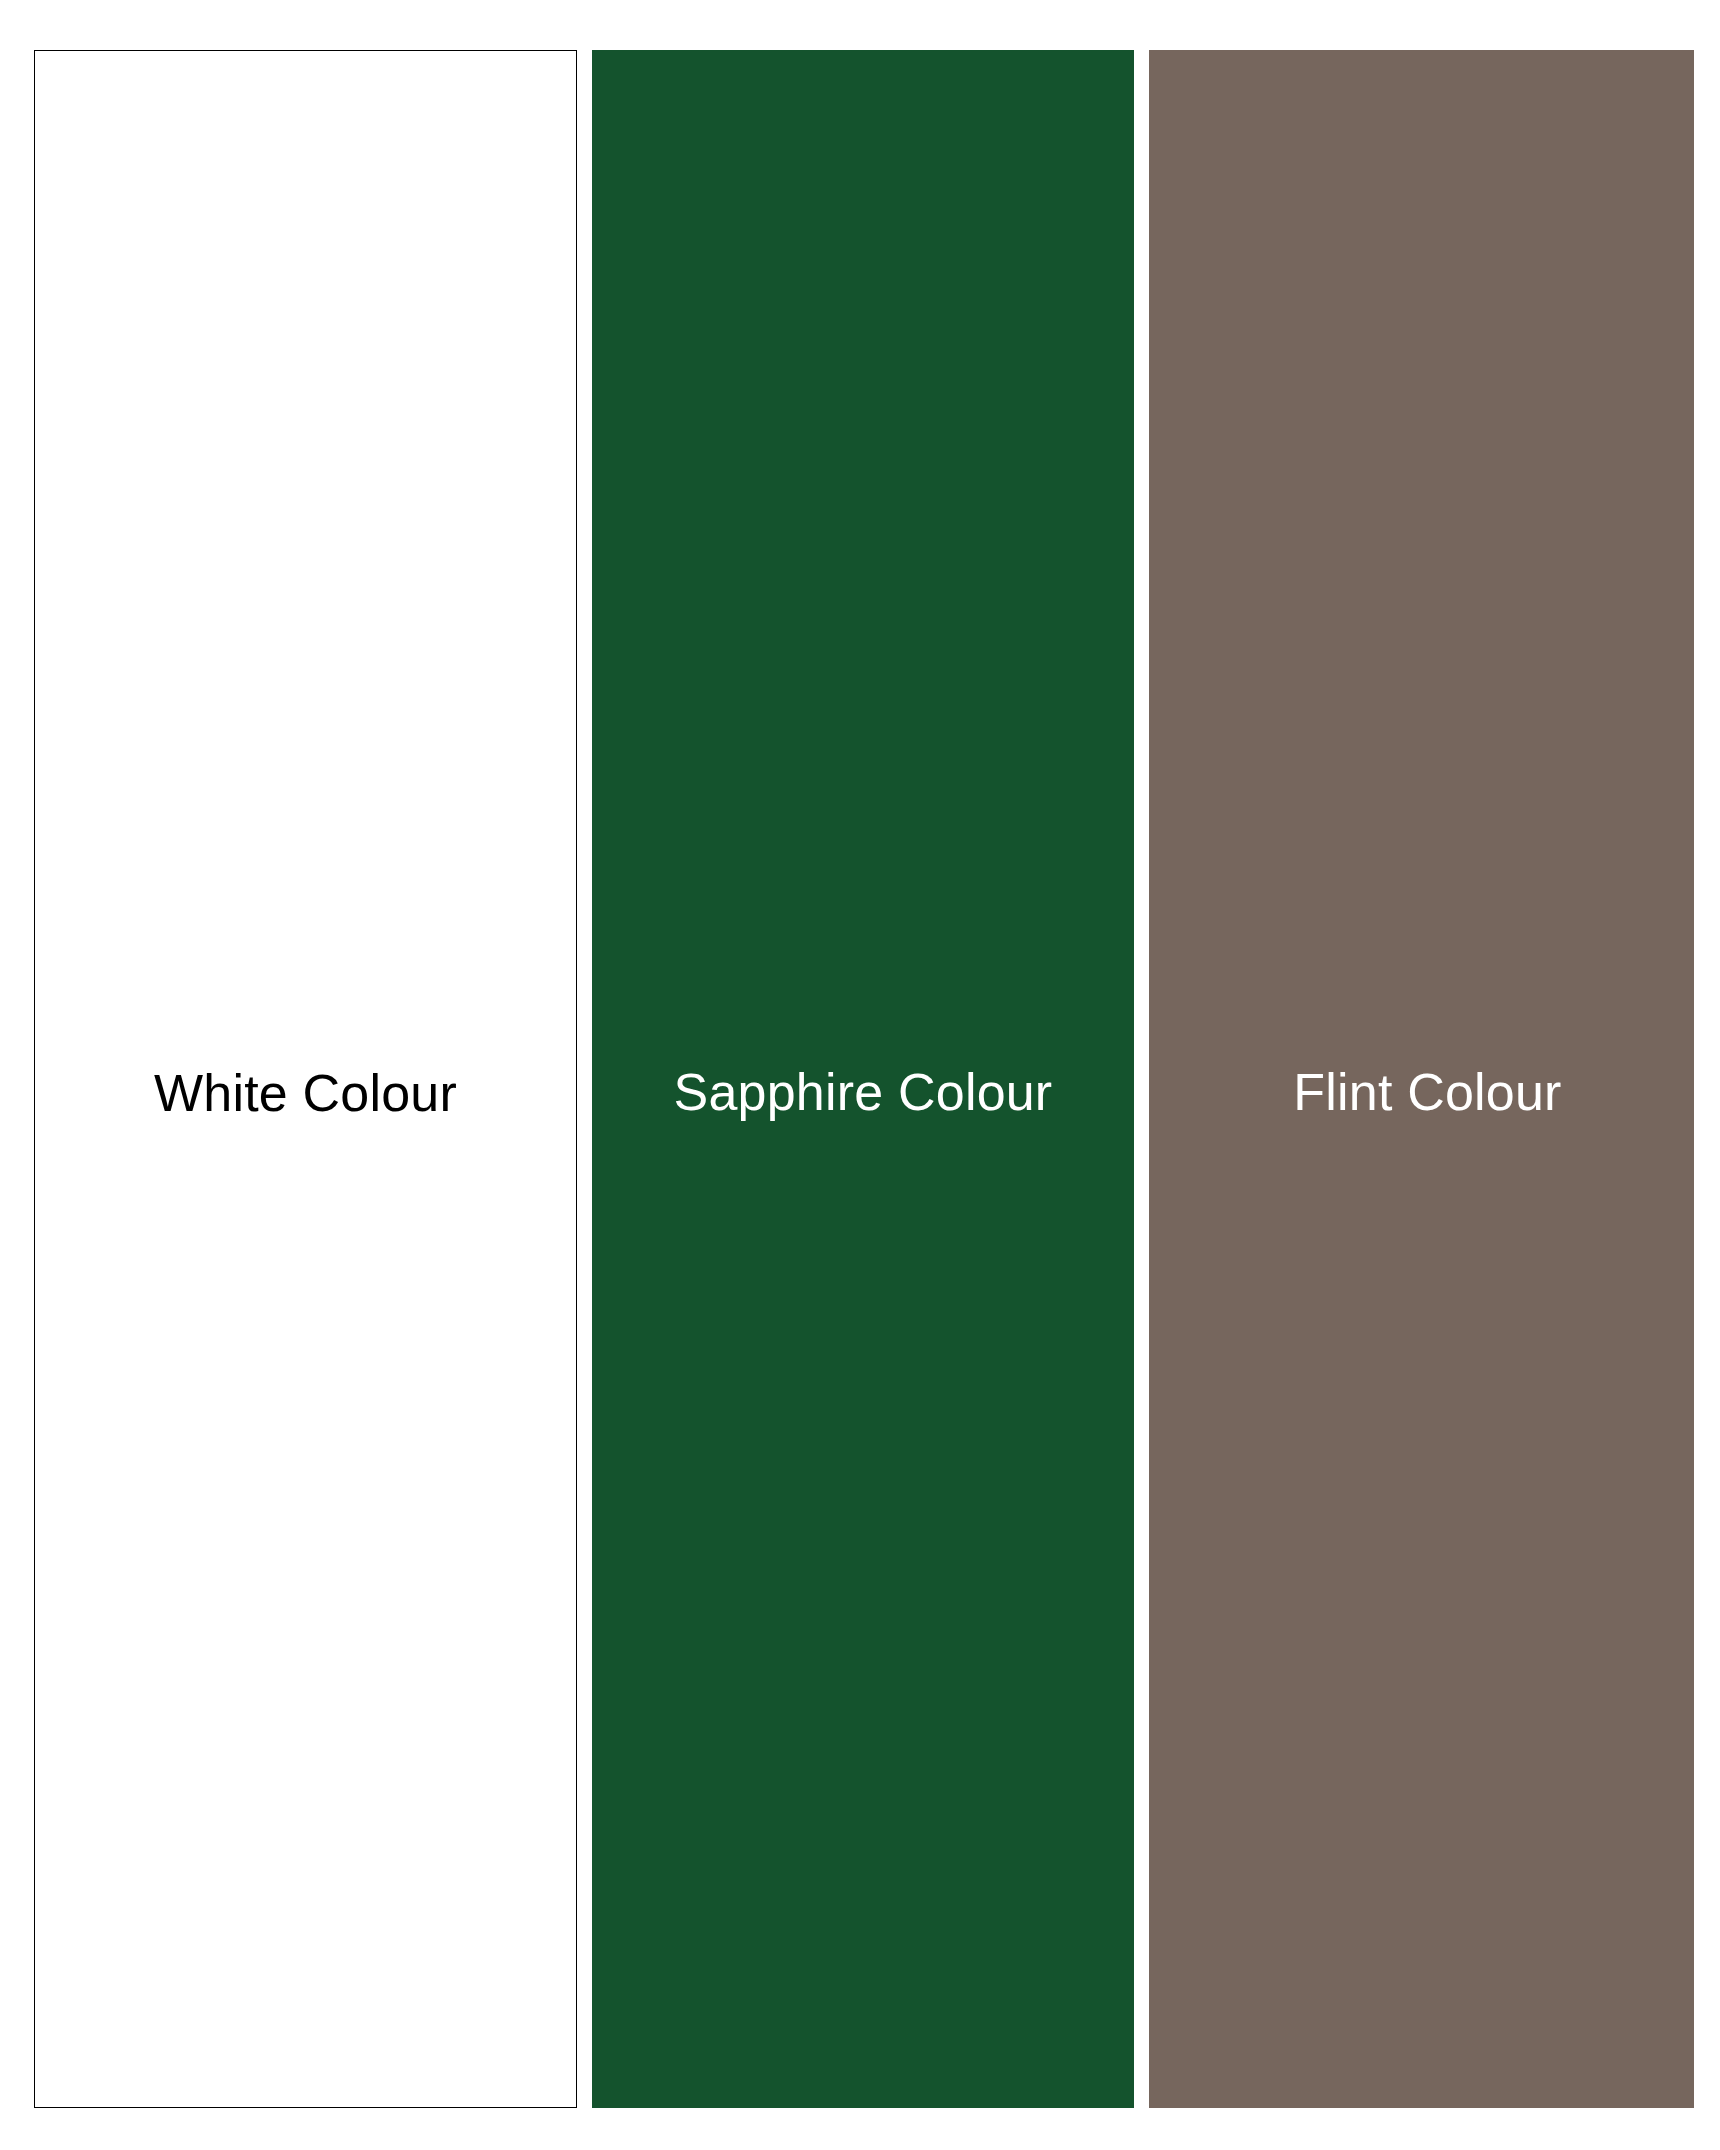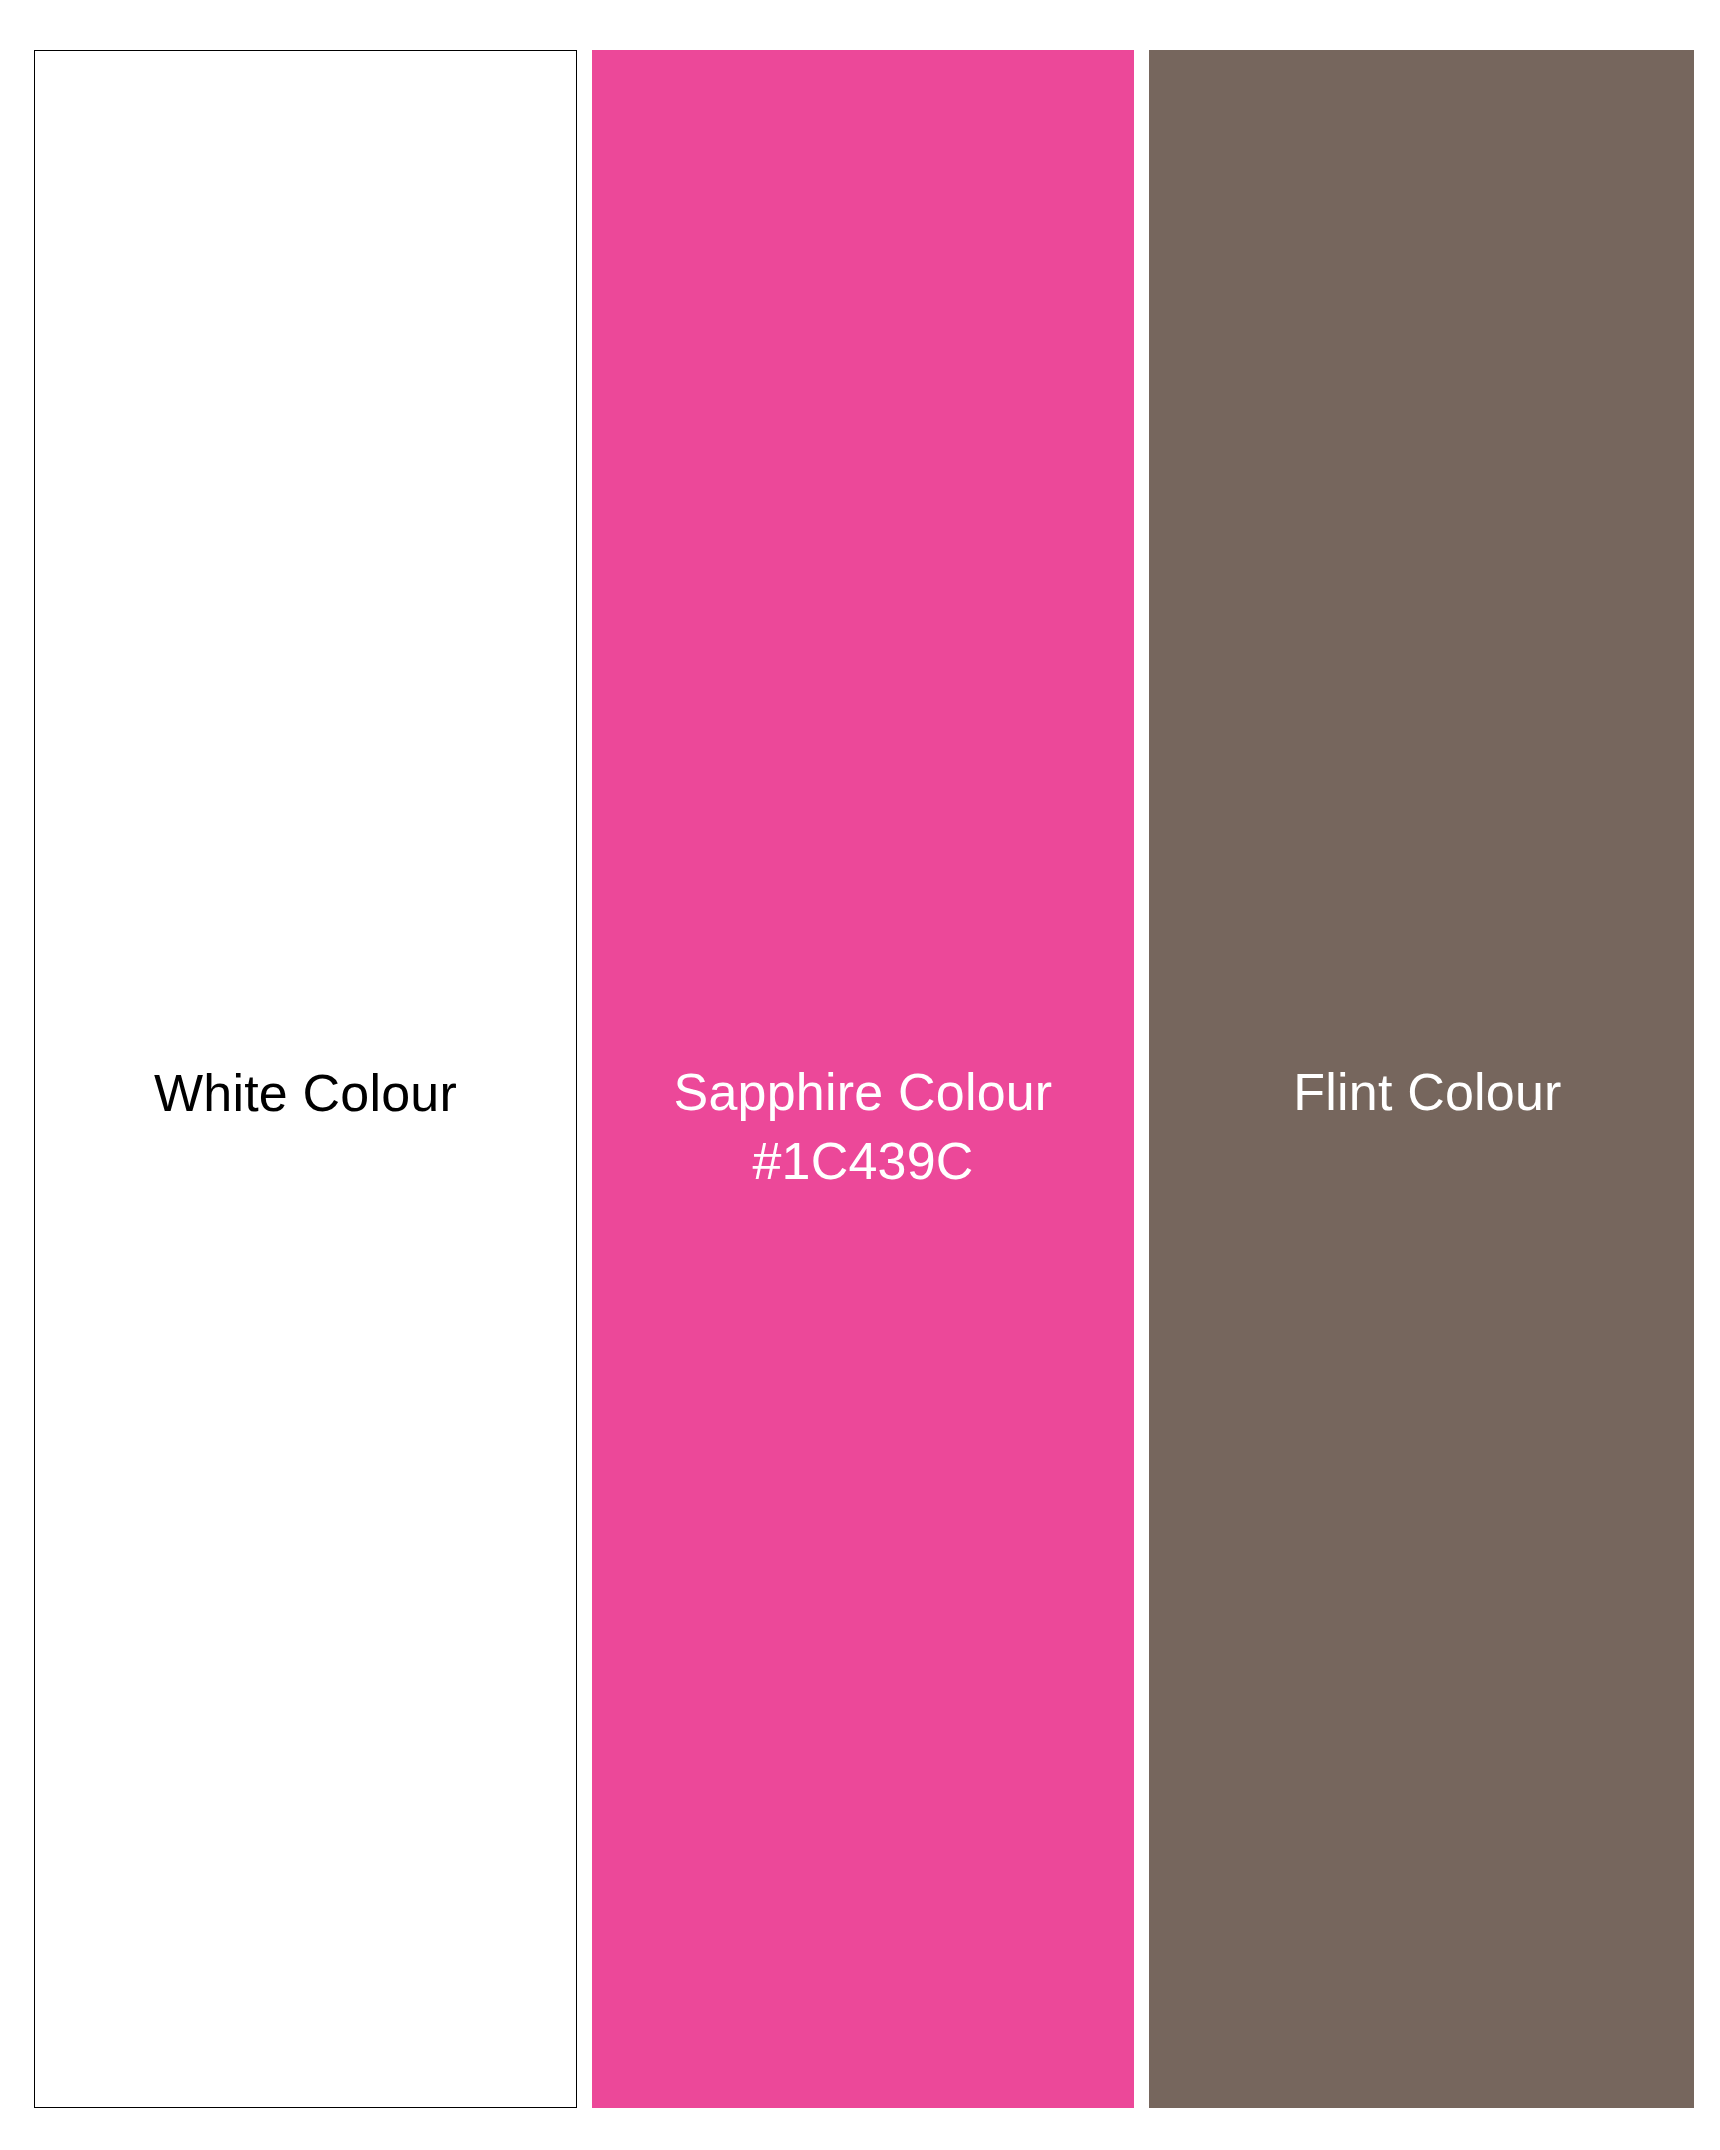--- a/index.html
+++ b/index.html
@@ -37,21 +37,21 @@
   .swatch-white {
     left: 34px;
     width: 543px;
     background: #FFFFFF;
     border: 1.9px solid #000000;
   }
   
   .swatch-sapphire {
     left: 592px;
     width: 542px;
-    background: #ec4899;
+    background: #14532d;
   }
   
   .swatch-flint {
     left: 1149px;
     width: 545px;
     background: #76665D;
   }
 
   .swatch-label {
     position: absolute;
@@ -82,21 +82,20 @@
 
   <div class="swatch swatch-white">
     <div class="swatch-label">
       <span class="swatch-name">White Colour</span>
     </div>
   </div>
 
   <div class="swatch swatch-sapphire">
     <div class="swatch-label">
       <span class="swatch-name">Sapphire Colour</span>
-      <span class="swatch-hex">#1C439C</span>
     </div>
   </div>
 
   <div class="swatch swatch-flint">
     <div class="swatch-label">
       <span class="swatch-name">Flint Colour</span>
     </div>
   </div>
 
 </div>

